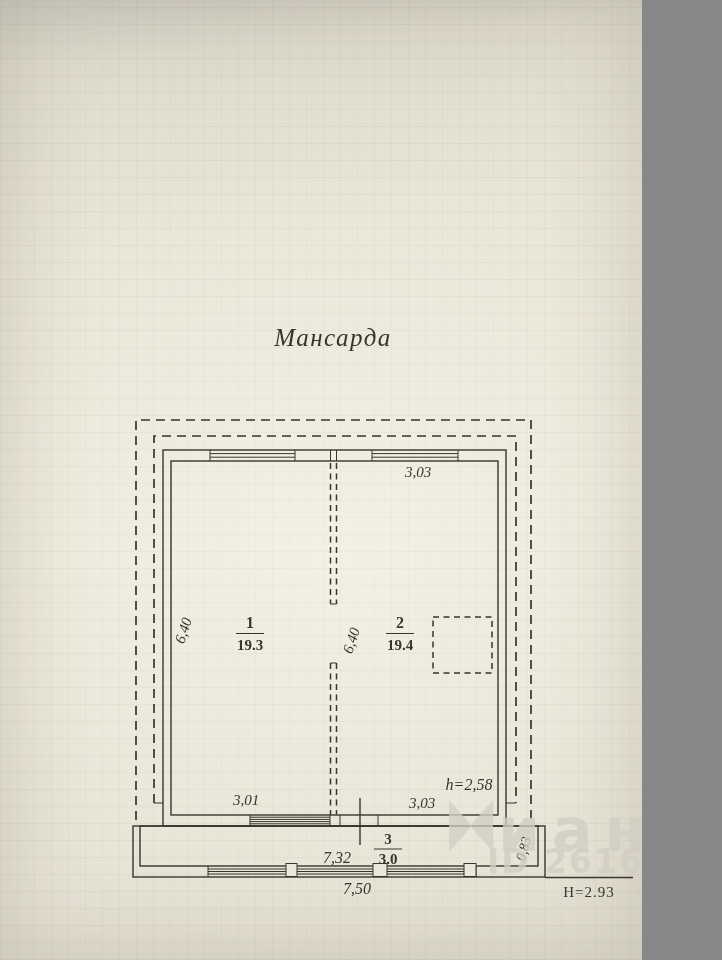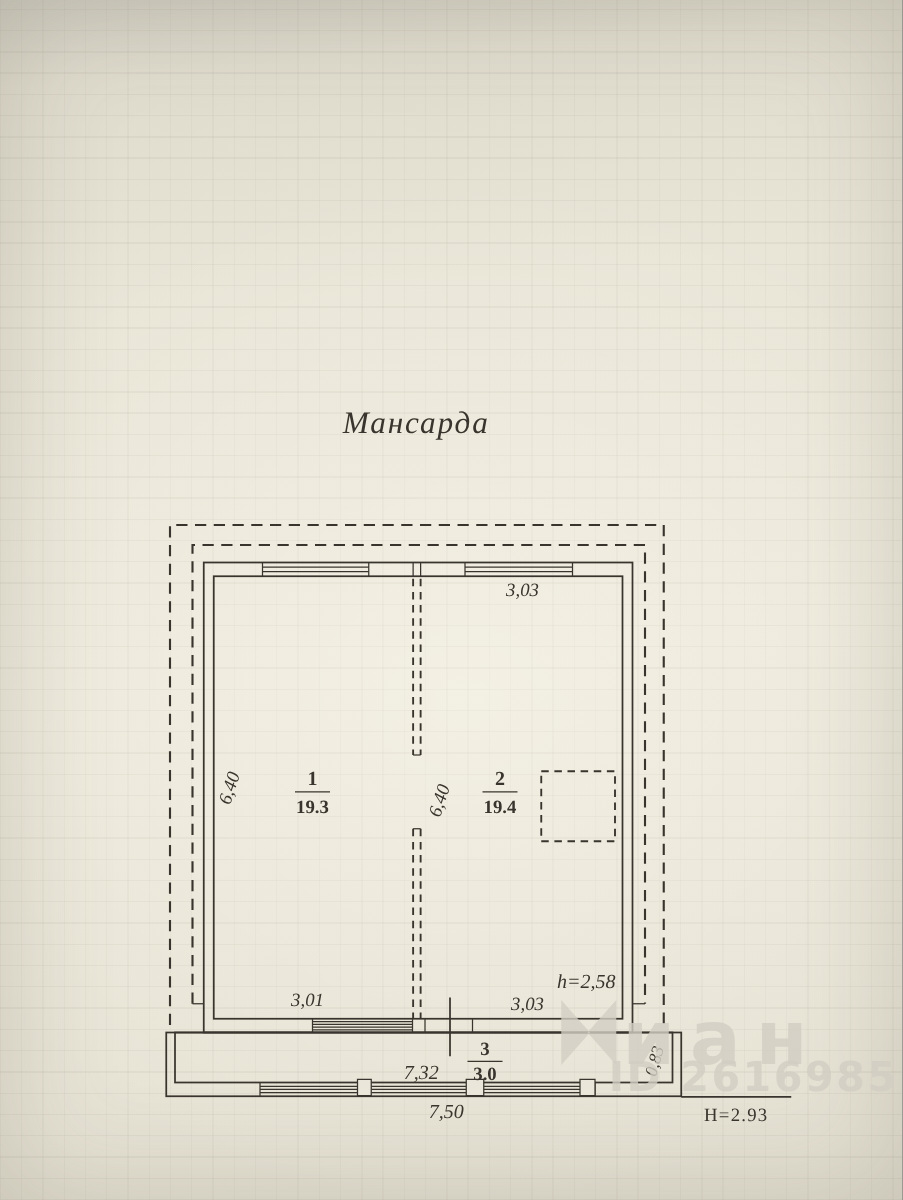--- a/index.html
+++ b/index.html
@@ -3,21 +3,21 @@
 <meta charset="utf-8">
 <style>
   :root{
     --paper:#eae6d9;
     --ink:#39352e;
     --watermark:#d2cec3;
   }
   html,body{margin:0;padding:0;background:#888;}
   .photo{
     position:relative;
-    width:722px;height:960px;
+    width:642px;height:960px;
     overflow:hidden;
     background:
       radial-gradient(ellipse 95% 60% at 52% 58%, rgba(255,253,244,0.38), rgba(255,253,244,0) 72%),
       repeating-linear-gradient(0deg, rgba(150,145,128,0.10) 0 1px, rgba(0,0,0,0) 1px 17px),
       repeating-linear-gradient(90deg, rgba(150,145,128,0.07) 0 1px, rgba(0,0,0,0) 1px 17px),
       linear-gradient(175deg, #d1cec2 0%, #dfdbcd 7%, #e9e5d7 25%, #ece8da 55%, #e7e3d5 85%, #e3dfd1 100%);
     box-shadow: inset 0 0 90px rgba(95,90,75,0.22);
     font-family:"Liberation Serif", serif;
   }
   svg{position:absolute;left:0;top:0;}

